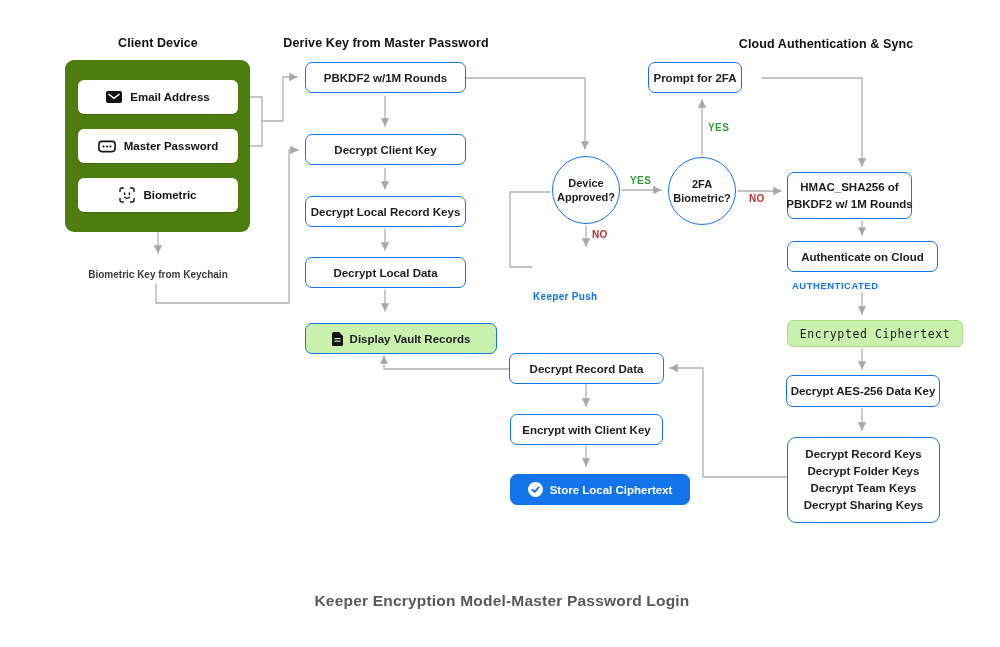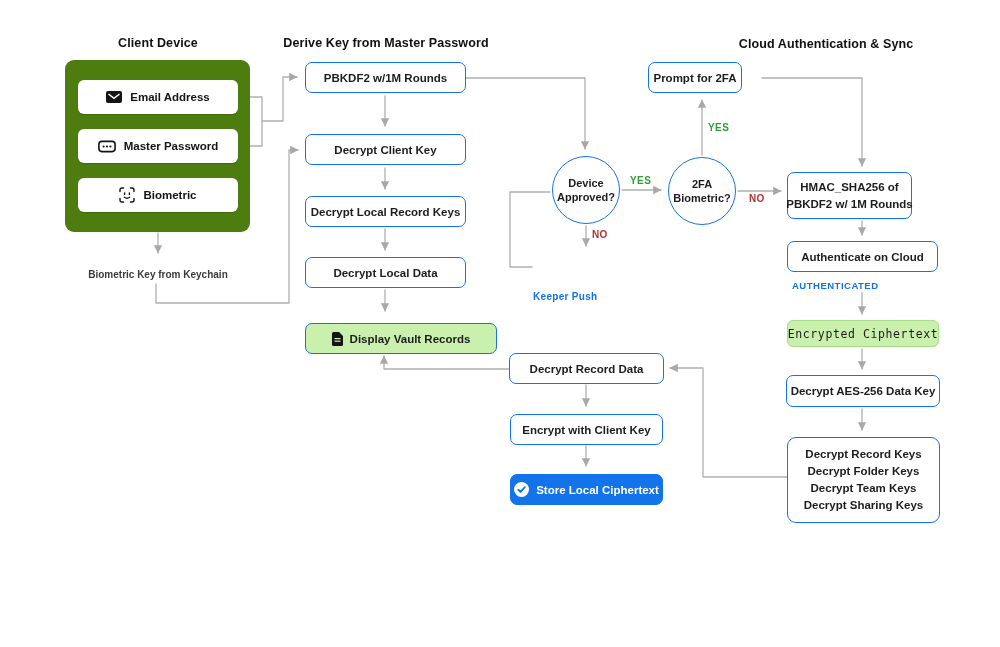--- a/index.html
+++ b/index.html
@@ -159,35 +159,36 @@
 
   <div class="bluelbl" style="left:533px;top:291px;width:100px;">Keeper Push</div>
 
   <div class="node" style="left:648px;top:62px;width:94px;height:31px;text-align:center;">Prompt for 2FA</div>
   <div class="node multi" style="left:787px;top:172px;width:125px;height:47px;">
     <span>HMAC_SHA256 of</span>
     <span>PBKDF2 w/ 1M Rounds</span>
   </div>
   <div class="node" style="left:787px;top:241px;width:151px;height:31px;">Authenticate on Cloud</div>
   <div class="bluelbl" style="left:792px;top:280px;width:140px;font-size:9.5px;letter-spacing:.5px;">AUTHENTICATED</div>
-  <div class="node softgreen" style="left:787px;top:320px;width:152px;height:27px;">Encrypted Ciphertext</div>
+  <div class="node softgreen" style="left:787px;top:320px;width:176px;height:27px;">Encrypted Ciphertext</div>
   <div class="node" style="left:786px;top:375px;width:154px;height:32px;">Decrypt AES-256 Data Key</div>
   <div class="node multi" style="left:787px;top:437px;width:153px;height:86px;border-radius:9px;">
     <span>Decrypt Record Keys</span>
     <span>Decrypt Folder Keys</span>
     <span>Decrypt Team Keys</span>
     <span>Decrypt Sharing Keys</span>
   </div>
 
   <div class="node" style="left:509px;top:353px;width:155px;height:31px;">Decrypt Record Data</div>
   <div class="node" style="left:510px;top:414px;width:153px;height:31px;">Encrypt with Client Key</div>
-  <div class="node bluefill" style="left:510px;top:474px;width:153px;height:31px;">
+  <div class="node bluefill" style="left:510px;top:474px;width:180px;height:31px;">
     <span class="icn">
       <svg width="15" height="15" viewBox="0 0 16 16">
           <circle cx="8" cy="8" r="8" fill="#ffffff"></circle>
           <path d="M4.6,8.3 L7,10.6 L11.4,5.6" stroke="#1273EB" stroke-width="2" fill="none" stroke-linecap="round" stroke-linejoin="round"></path>
         </svg>
     </span>
     <span>Store Local Ciphertext</span>
   </div>
 
+  <div class="caption">Keeper Encryption Model-Master Password Login</div>
 
 </div>
 
 </body></html>

